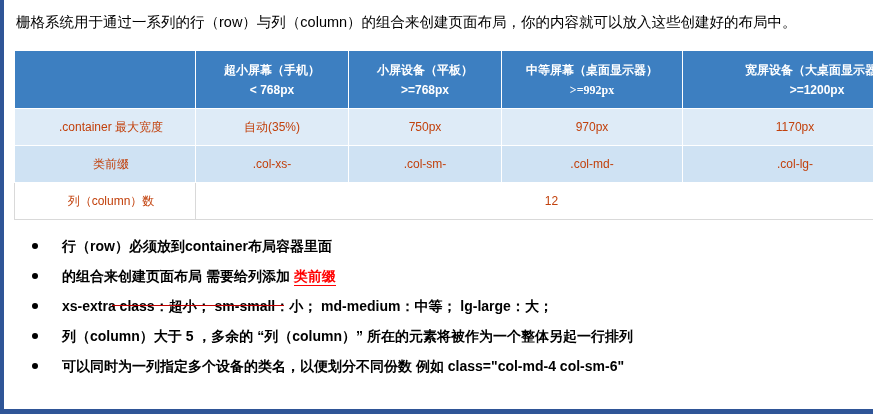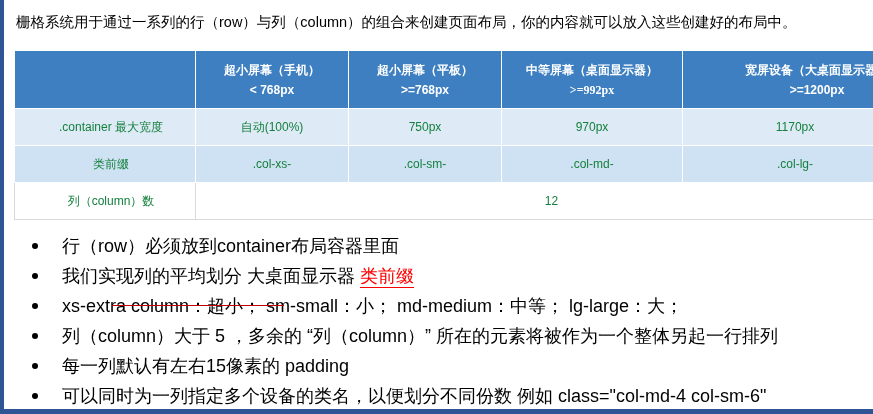--- a/index.html
+++ b/index.html
@@ -67,21 +67,21 @@
     color: #ffffff;
     font-weight: bold;
     height: 57px;
     line-height: 20px;
   }
   table.grid thead th.blank {
     background: #3d7fc1;
   }
   table.grid tbody td {
     background: #deebf7;
-    color: #15803d;
+    color: #c2410c;
     height: 36px;
   }
   table.grid tbody tr.alt td {
     background: #cfe2f3;
   }
   table.grid tbody tr.last td {
     background: #ffffff;
     border: 1px solid #d9d9d9;
   }
   td.label, th.blank {
@@ -98,25 +98,26 @@
     position: absolute;
     left: 16px;
     top: 237px;
     margin: 0;
     padding: 0;
     list-style: none;
     width: 845px;
   }
   ul.bullets li {
     position: relative;
-    font-size: 18px;
+    font-size: 14px;
     color: #000000;
     line-height: 18px;
     padding-left: 46px;
     margin-bottom: 12px;
+    font-weight: bold;
   }
   ul.bullets li:before {
     content: "";
     position: absolute;
     left: 16px;
     top: 6px;
     width: 6px;
     height: 6px;
     background: #000000;
     border-radius: 50%;
@@ -147,37 +148,37 @@
 
   <table class="grid">
     <thead>
       <tr>
         <th class="blank" style="width:168px;"></th>
         <th style="width:152px;">
           <span>超小屏幕（手机）</span>
           <span class="hdr-line2">&lt; 768px</span>
         </th>
         <th style="width:152px;">
-          <span>超小屏幕（平板）</span>
+          <span>小屏设备（平板）</span>
           <span class="hdr-line2">&gt;=768px</span>
         </th>
         <th style="width:180px;font-family:Liberation Serif, serif;">
           <span>中等屏幕（桌面显示器）</span>
           <span class="hdr-line2">&gt;=992px</span>
         </th>
         <th style="width:180px;padding-left:44px;">
           <span>宽屏设备（大桌面显示器）</span>
           <span class="hdr-line2">&gt;=1200px</span>
         </th>
       </tr>
     </thead>
     <tbody>
       <tr>
         <td class="label">.container 最大宽度</td>
-        <td>自动(100%)</td>
+        <td>自动(35%)</td>
         <td>750px</td>
         <td>970px</td>
         <td>1170px</td>
       </tr>
       <tr class="alt">
         <td class="label">类前缀</td>
         <td>.col-xs-</td>
         <td>.col-sm-</td>
         <td>.col-md-</td>
         <td>.col-lg-</td>
@@ -187,31 +188,28 @@
         <td colspan="4">12</td>
       </tr>
     </tbody>
   </table>
 
   <ul class="bullets">
     <li>
       <span>行（row）必须放到container布局容器里面</span>
     </li>
     <li>
-      <span>我们实现列的平均划分 大桌面显示器 </span><span class="hl-red">类前缀</span>
-    </li>
-    <li>
-      <span>xs-extra column：超小； sm-small：小； md-medium：中等； lg-large：大；</span>
+      <span>的组合来创建页面布局 需要给列添加 </span><span class="hl-red">类前缀</span>
+    </li>
+    <li>
+      <span>xs-extra class：超小； sm-small：小； md-medium：中等； lg-large：大；</span>
     </li>
     <li>
       <span>列（column）大于 5 ，多余的 “列（column）” 所在的元素将被作为一个整体另起一行排列</span>
     </li>
     <li>
-      <span>每一列默认有左右15像素的 padding</span>
-    </li>
-    <li>
       <span>可以同时为一列指定多个设备的类名，以便划分不同份数 例如 class="col-md-4 col-sm-6"</span>
     </li>
   </ul>
 
   <div class="strike-through"></div>
 
 </div>
 
 </body></html>

